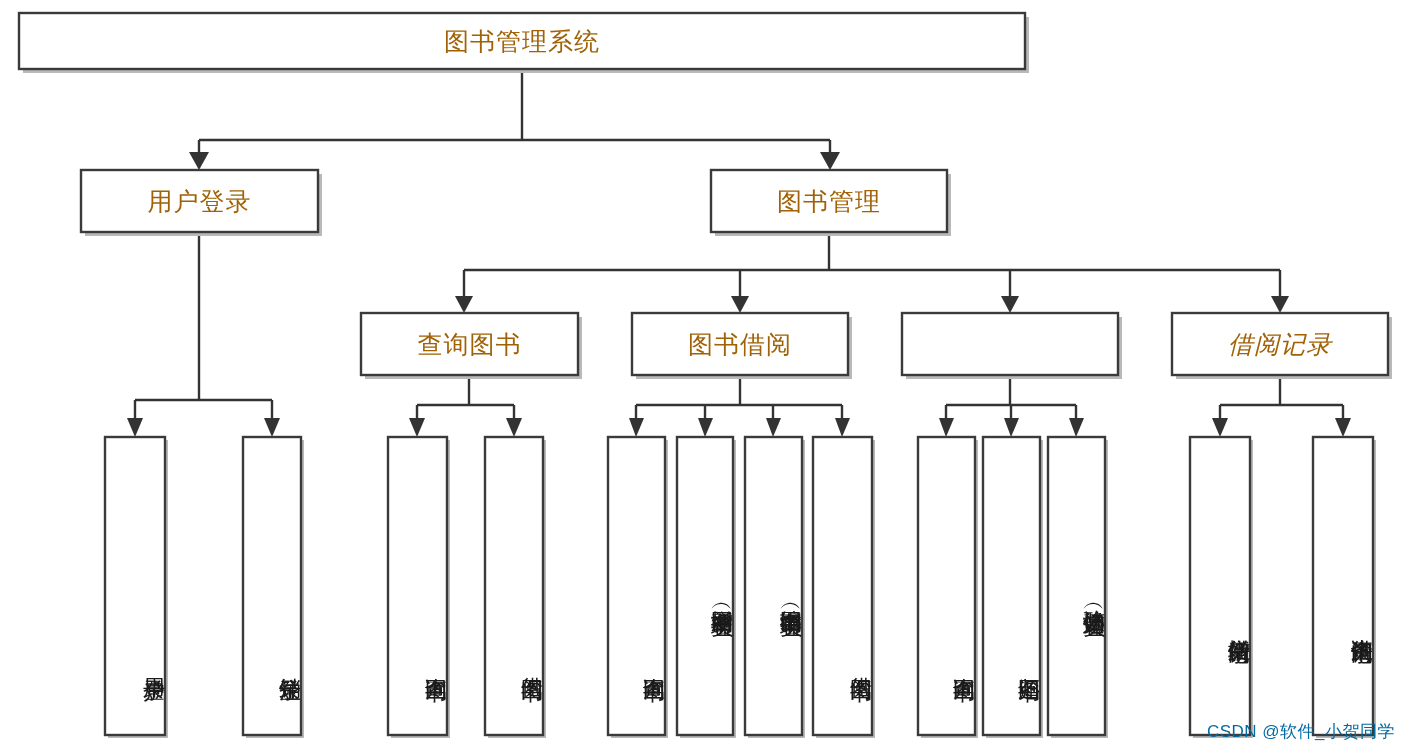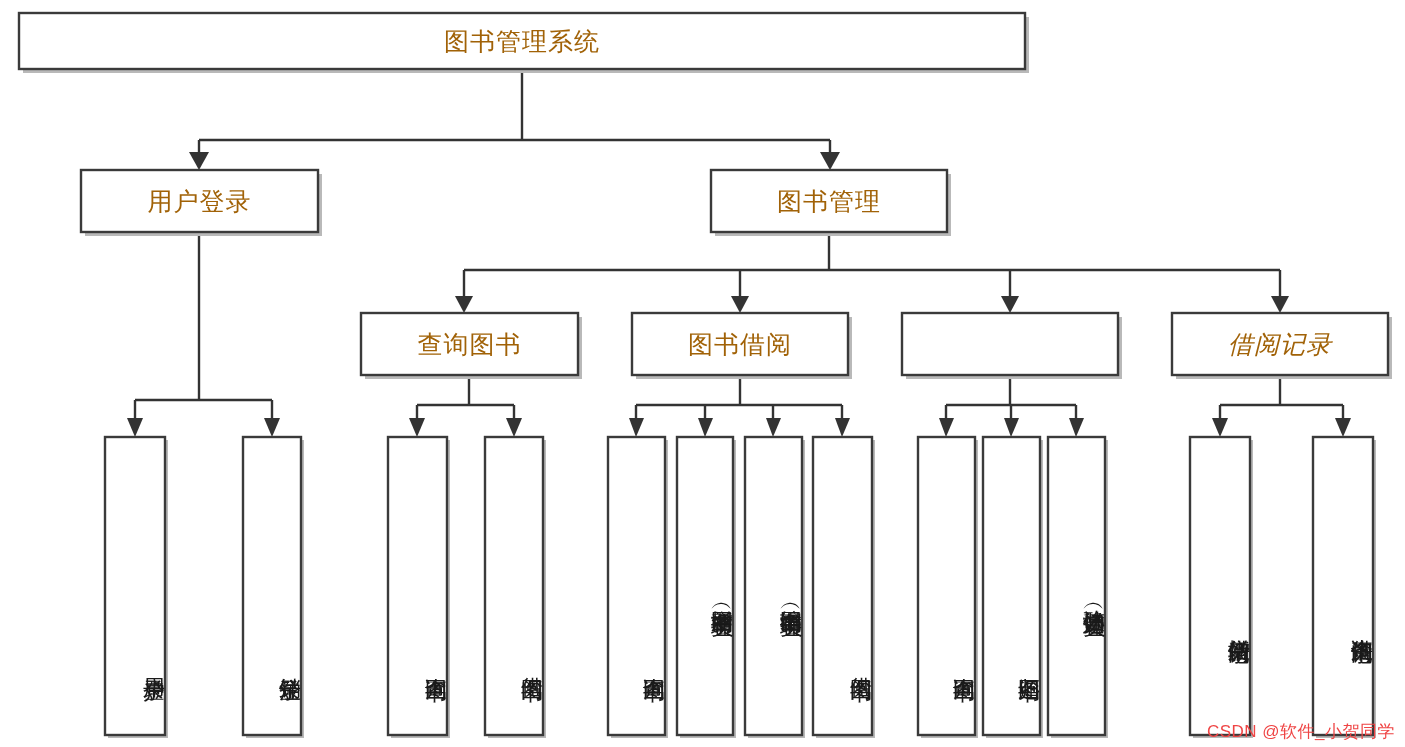--- a/index.html
+++ b/index.html
@@ -37,21 +37,21 @@
     justify-content:center;
     font-size:25px;
     color:#a16207;
     letter-spacing:1px;
     white-space:nowrap;
     pointer-events:none;
     font-family:"Liberation Sans","DejaVu Sans",sans-serif;
   }
   #watermark{
     position:absolute;right:10px;bottom:4px;
-    font-size:17px;color:#ef4444;
+    font-size:17px;color:#0369a1;
     font-family:"Liberation Sans","DejaVu Sans",sans-serif;
     letter-spacing:0.5px;white-space:nowrap;pointer-events:none;
   }
 </style>
 </head>
 <body>
 
 <div id="diagram-root">
 
   <svg id="tree-svg" viewBox="0 0 1405 747">

